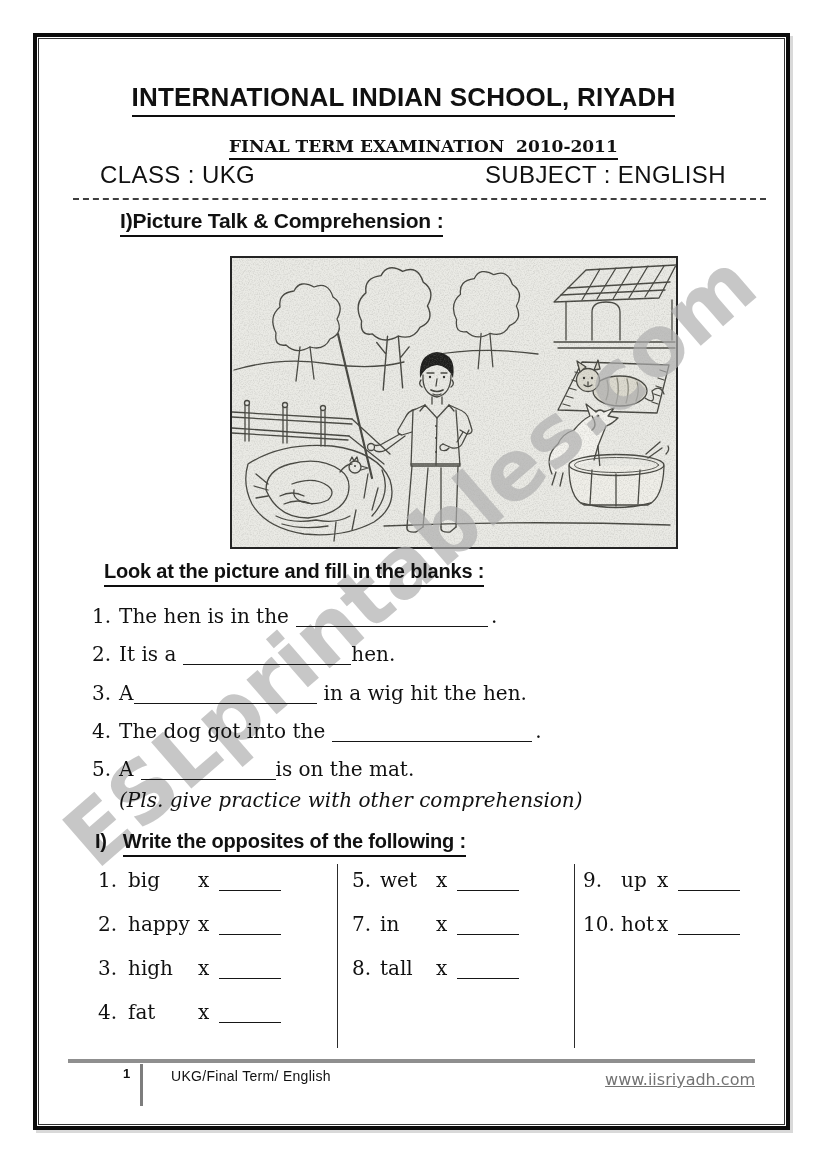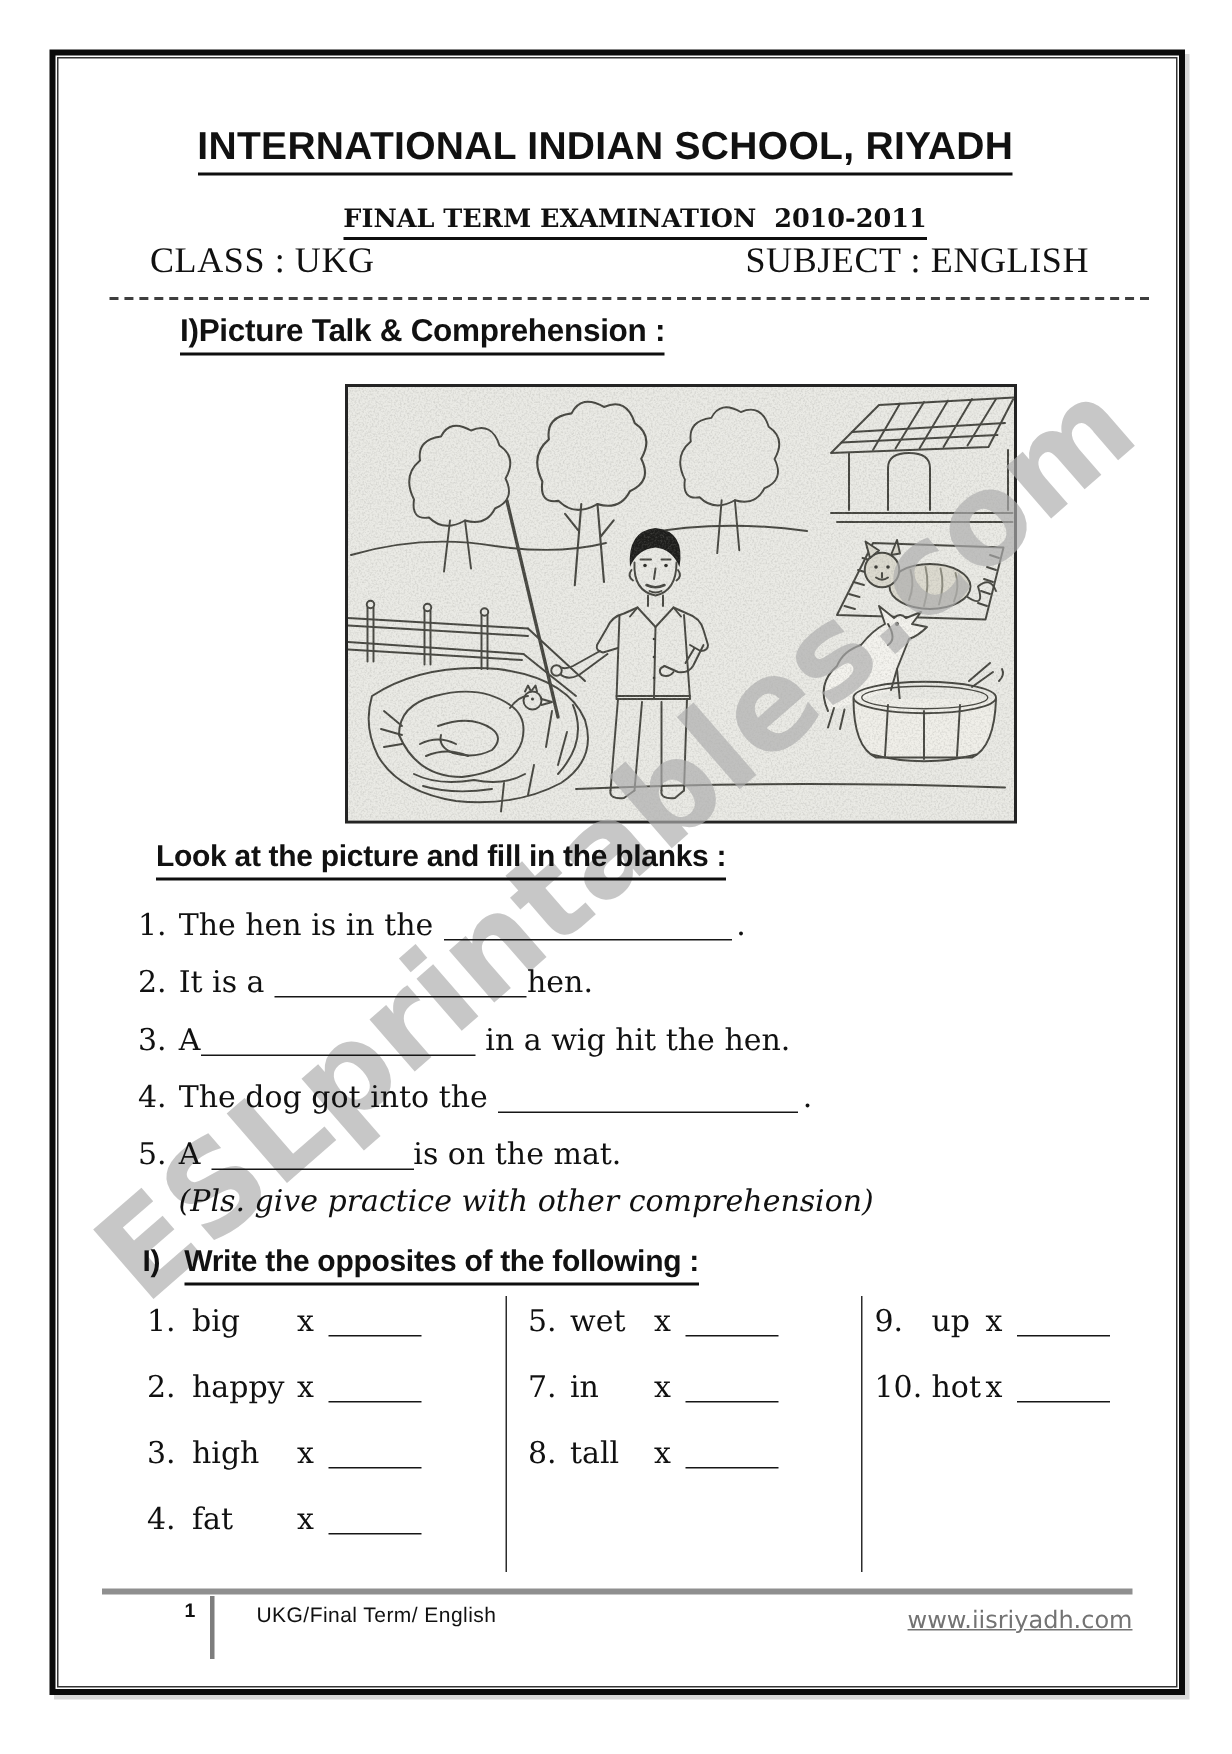--- a/index.html
+++ b/index.html
@@ -11,21 +11,21 @@
   .frame::after{content:"";position:absolute;inset:1px;border:1px solid #333;}
   
   .pic{z-index:1;} .wm{z-index:2;} .txt{z-index:3;position:absolute;}
   
   .school{top:82px;left:33px;width:741px;text-align:center;
           font-family:"Liberation Sans",sans-serif;font-weight:bold;font-size:26px;letter-spacing:.2px;}
   .exam{top:116px;left:33px;width:757px;text-align:center;
         font-family:"DejaVu Serif",serif;font-weight:bold;font-size:17px;white-space:pre;}
   .ul{display:inline-block;border-bottom:2.4px solid #0e0e0e;padding-bottom:2px;}
   .idrow{top:161px;left:100px;width:626px;display:flex;justify-content:space-between;
-         font-family:Liberation Serif, serif;font-size:24px;letter-spacing:.4px;}
+         font-family:Liberation Sans, sans-serif;font-size:24px;letter-spacing:.4px;}
   .dashsep{top:198px;left:73px;width:693px;border-top:2px dashed #3e3e3e;height:0;}
   
   .h-sans{font-family:"Liberation Sans",sans-serif;font-weight:bold;letter-spacing:-0.2px;}
   .s1head{top:209px;left:120px;font-size:21px;}
   .s1sub{top:560px;left:104px;font-size:20px;}
   .s2head{top:830px;left:95px;font-size:20px;}
   .s2head .pre{margin-right:16px;border-bottom:none;}
   
   .picture{position:absolute;left:230px;top:256px;width:444px;height:289px;
            border:2px solid #242424;background:#eaeae5;}

